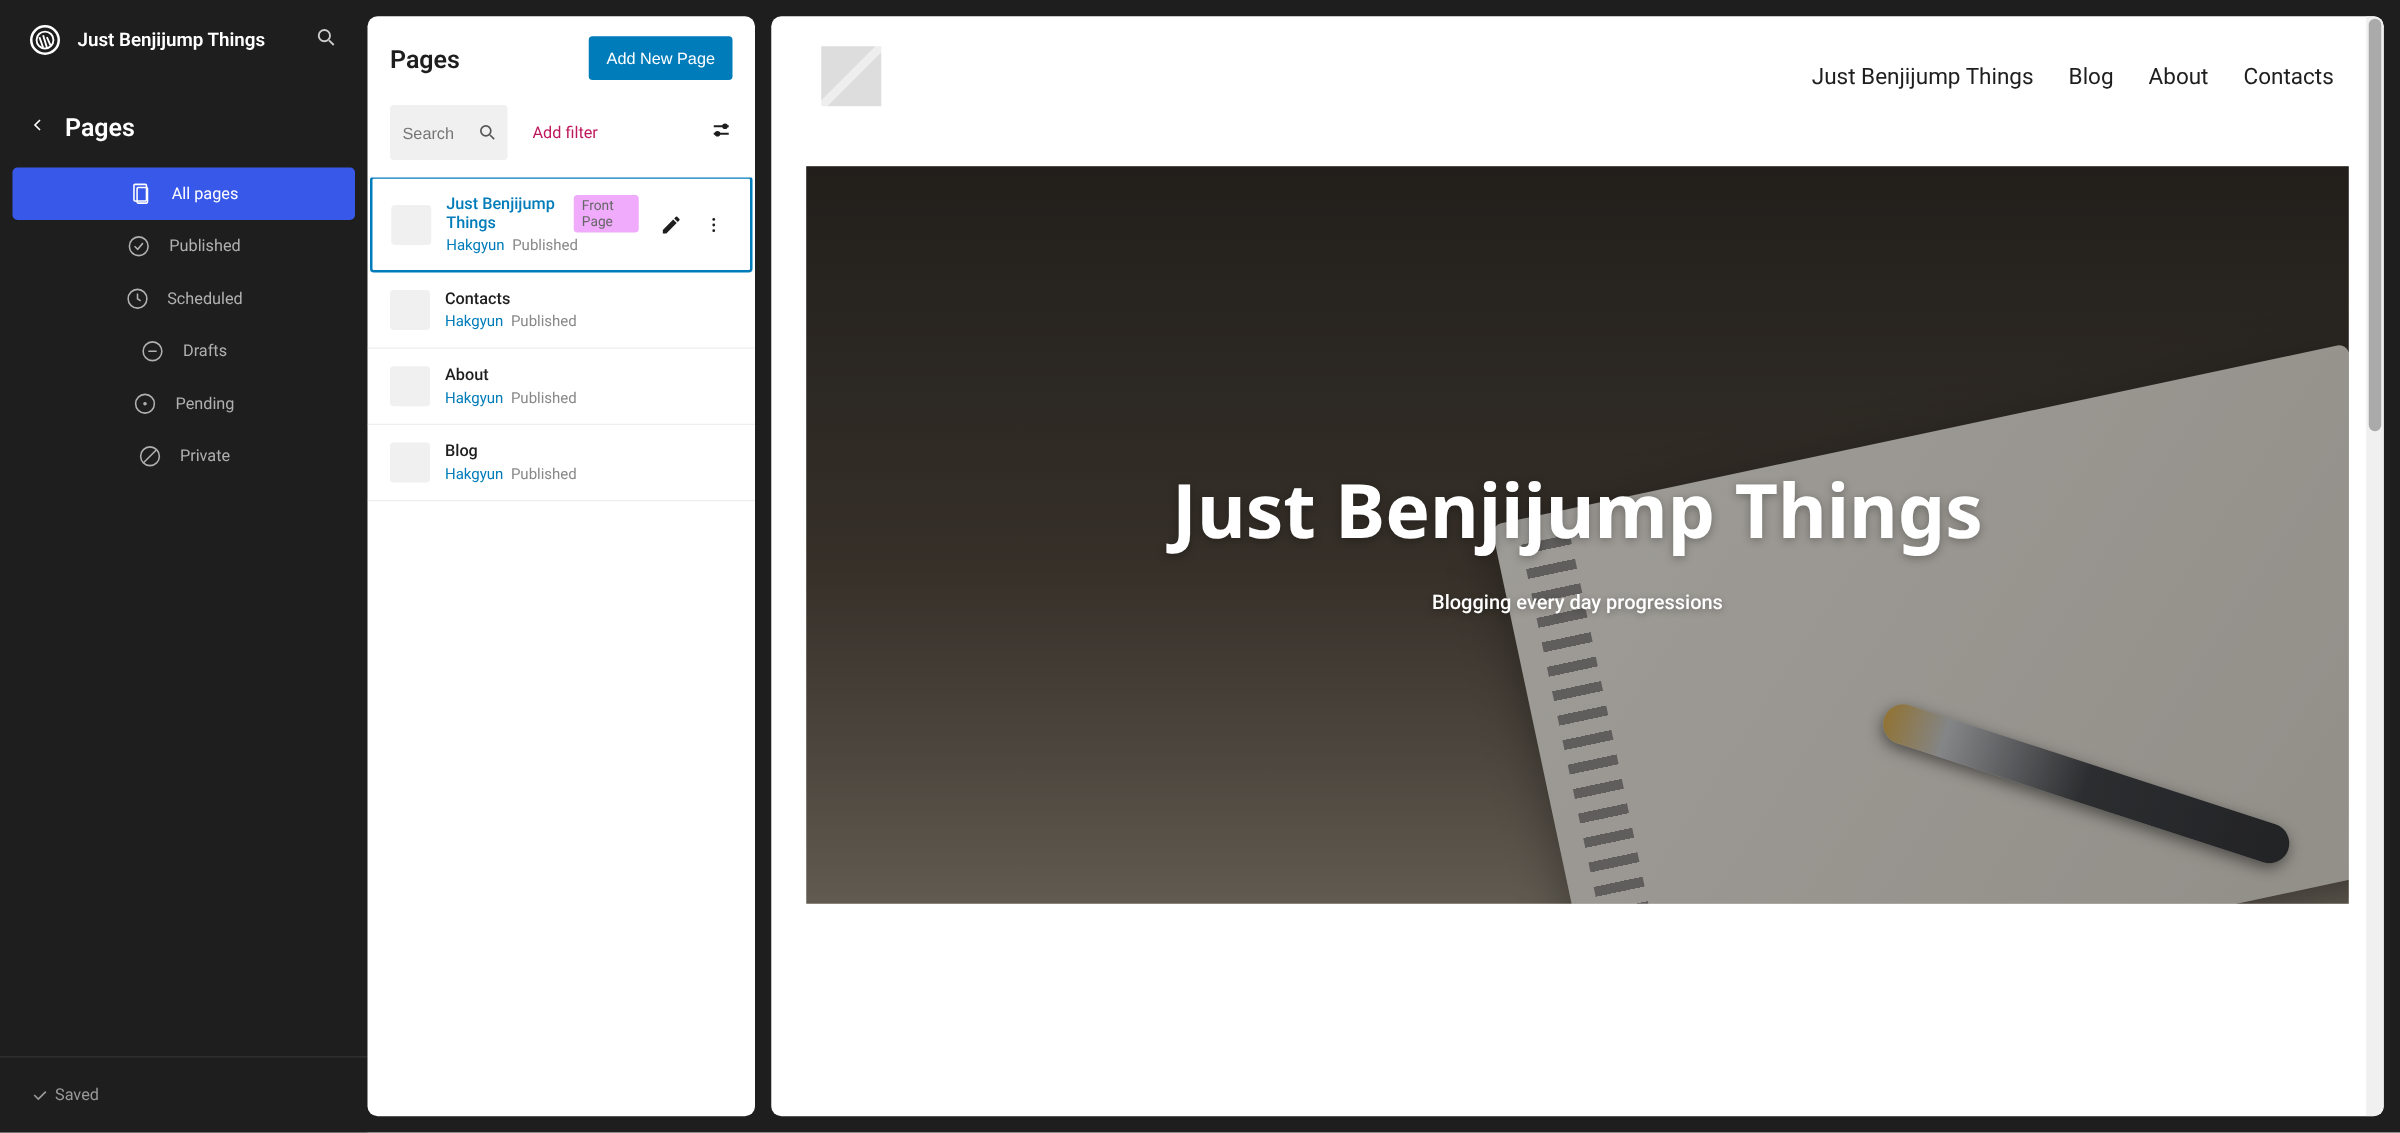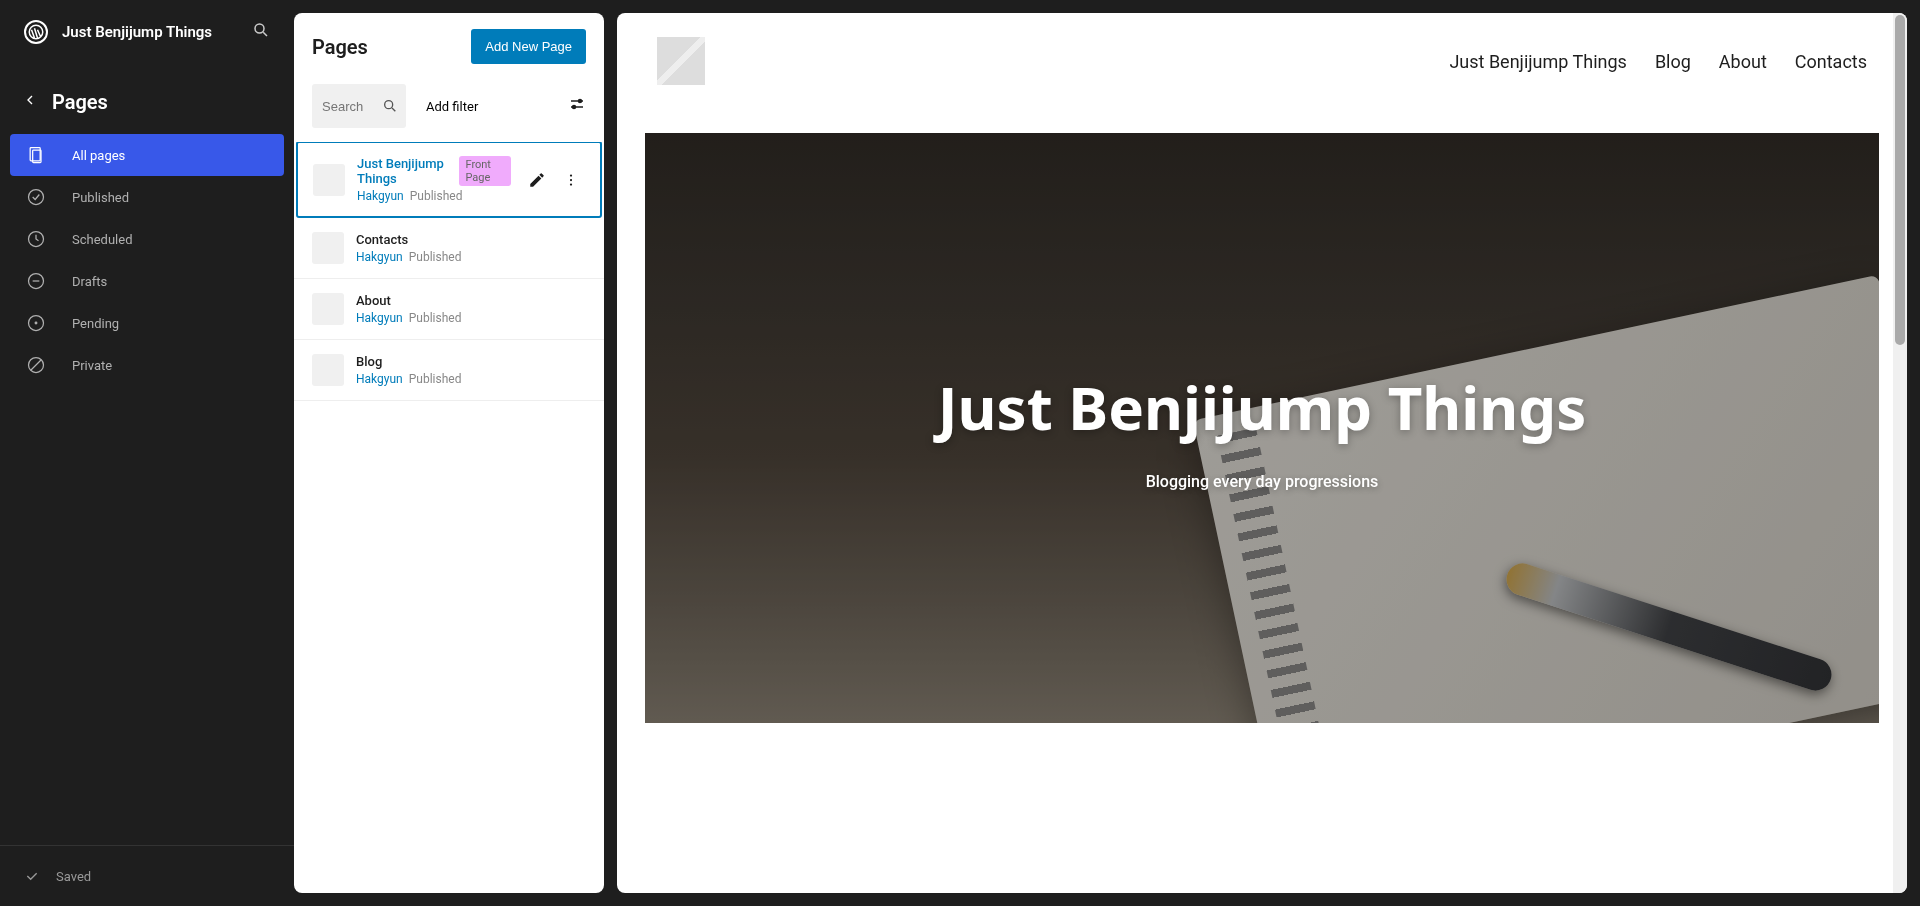--- a/index.html
+++ b/index.html
@@ -9,35 +9,35 @@
 .sidebar-top { display: flex; align-items: center; padding: 20px 24px; gap: 14px; }
 .wp-logo { width: 24px; height: 24px; border: 2px solid #fff; border-radius: 50%; display: flex; align-items: center; justify-content: center; font-size: 14px; font-weight: bold; color: #fff; }
 .site-title { font-size: 15px; font-weight: 600; color: #fff; flex: 1; }
 .search-top-icon { color: #ccc; }
 
 .sidebar-nav { padding: 10px 10px 0 10px; }
 .nav-header { display: flex; align-items: center; gap: 14px; padding: 16px 12px 20px 12px; }
 .nav-back { color: #fff; }
 .nav-title { font-size: 20px; font-weight: 600; color: #fff; }
 
-.nav-item { display: flex; align-items: center; gap: 26px; padding: 11px 16px; border-radius: 4px; font-size: 13px; color: #b0b0b0; cursor: pointer; }
+.nav-item { display: flex; align-items: center; gap: 14px; padding: 11px 16px; border-radius: 4px; font-size: 13px; color: #b0b0b0; cursor: pointer; justify-content: center; }
 .nav-item.active { background: #3858e9; color: #fff; }
 .nav-item svg { flex: 0 0 20px; }
 
-.sidebar-footer { margin-top: auto; border-top: 1px solid #333; padding: 22px 24px; display: flex; align-items: center; gap: 16px; color: #999; font-size: 13px; }
+.sidebar-footer { margin-top: auto; border-top: 1px solid #333; padding: 22px 24px; display: flex; align-items: center; gap: 4px; color: #999; font-size: 13px; }
 
 .pages-panel { width: 310px; margin: 13px 0 13px 0; background: #fff; border-radius: 8px; display: flex; flex-direction: column; overflow: hidden; }
 .pages-header { display: flex; align-items: center; justify-content: space-between; padding: 16px 18px; }
 .pages-title { font-size: 20px; font-weight: 600; color: #1e1e1e; }
 .add-new-btn { background: #007cba; color: #fff; border: none; border-radius: 3px; padding: 10px 14px; font-size: 13px; font-weight: 500; cursor: pointer; text-align: center; }
 
 .pages-filters { display: flex; align-items: center; padding: 4px 18px 14px 18px; gap: 12px; }
 .search-box { flex: 0 0 auto; display: flex; align-items: center; background: #f0f0f0; border-radius: 3px; padding: 0 8px; height: 44px; }
 .search-input { border: none; background: transparent; font-size: 13px; width: 62px; outline: none; padding: 6px 2px; }
-.add-filter { color: #000000; font-size: 13px; cursor: pointer; margin-left: 8px; }
+.add-filter { color: #be185d; font-size: 13px; cursor: pointer; margin-left: 8px; }
 .view-toggle { margin-left: auto; color: #1e1e1e; cursor: pointer; }
 
 .page-list { flex: 1; overflow-y: auto; }
 .page-item { display: flex; align-items: center; gap: 12px; padding: 14px 18px; border-bottom: 1px solid #eee; cursor: pointer; }
 .page-item.selected { border: 2px solid #007cba; border-radius: 3px; margin: -1px 2px 0 2px; padding: 13px 15px; }
 .page-thumb { width: 32px; height: 32px; background: #f0f0f0; border-radius: 3px; flex: 0 0 32px; }
 .page-info { flex: 1; min-width: 0; }
 .page-title-row { display: flex; align-items: center; gap: 6px; }
 .page-title { font-size: 13px; font-weight: 500; color: #1e1e1e; }
 .page-item.selected .page-title { color: #007cba; }

